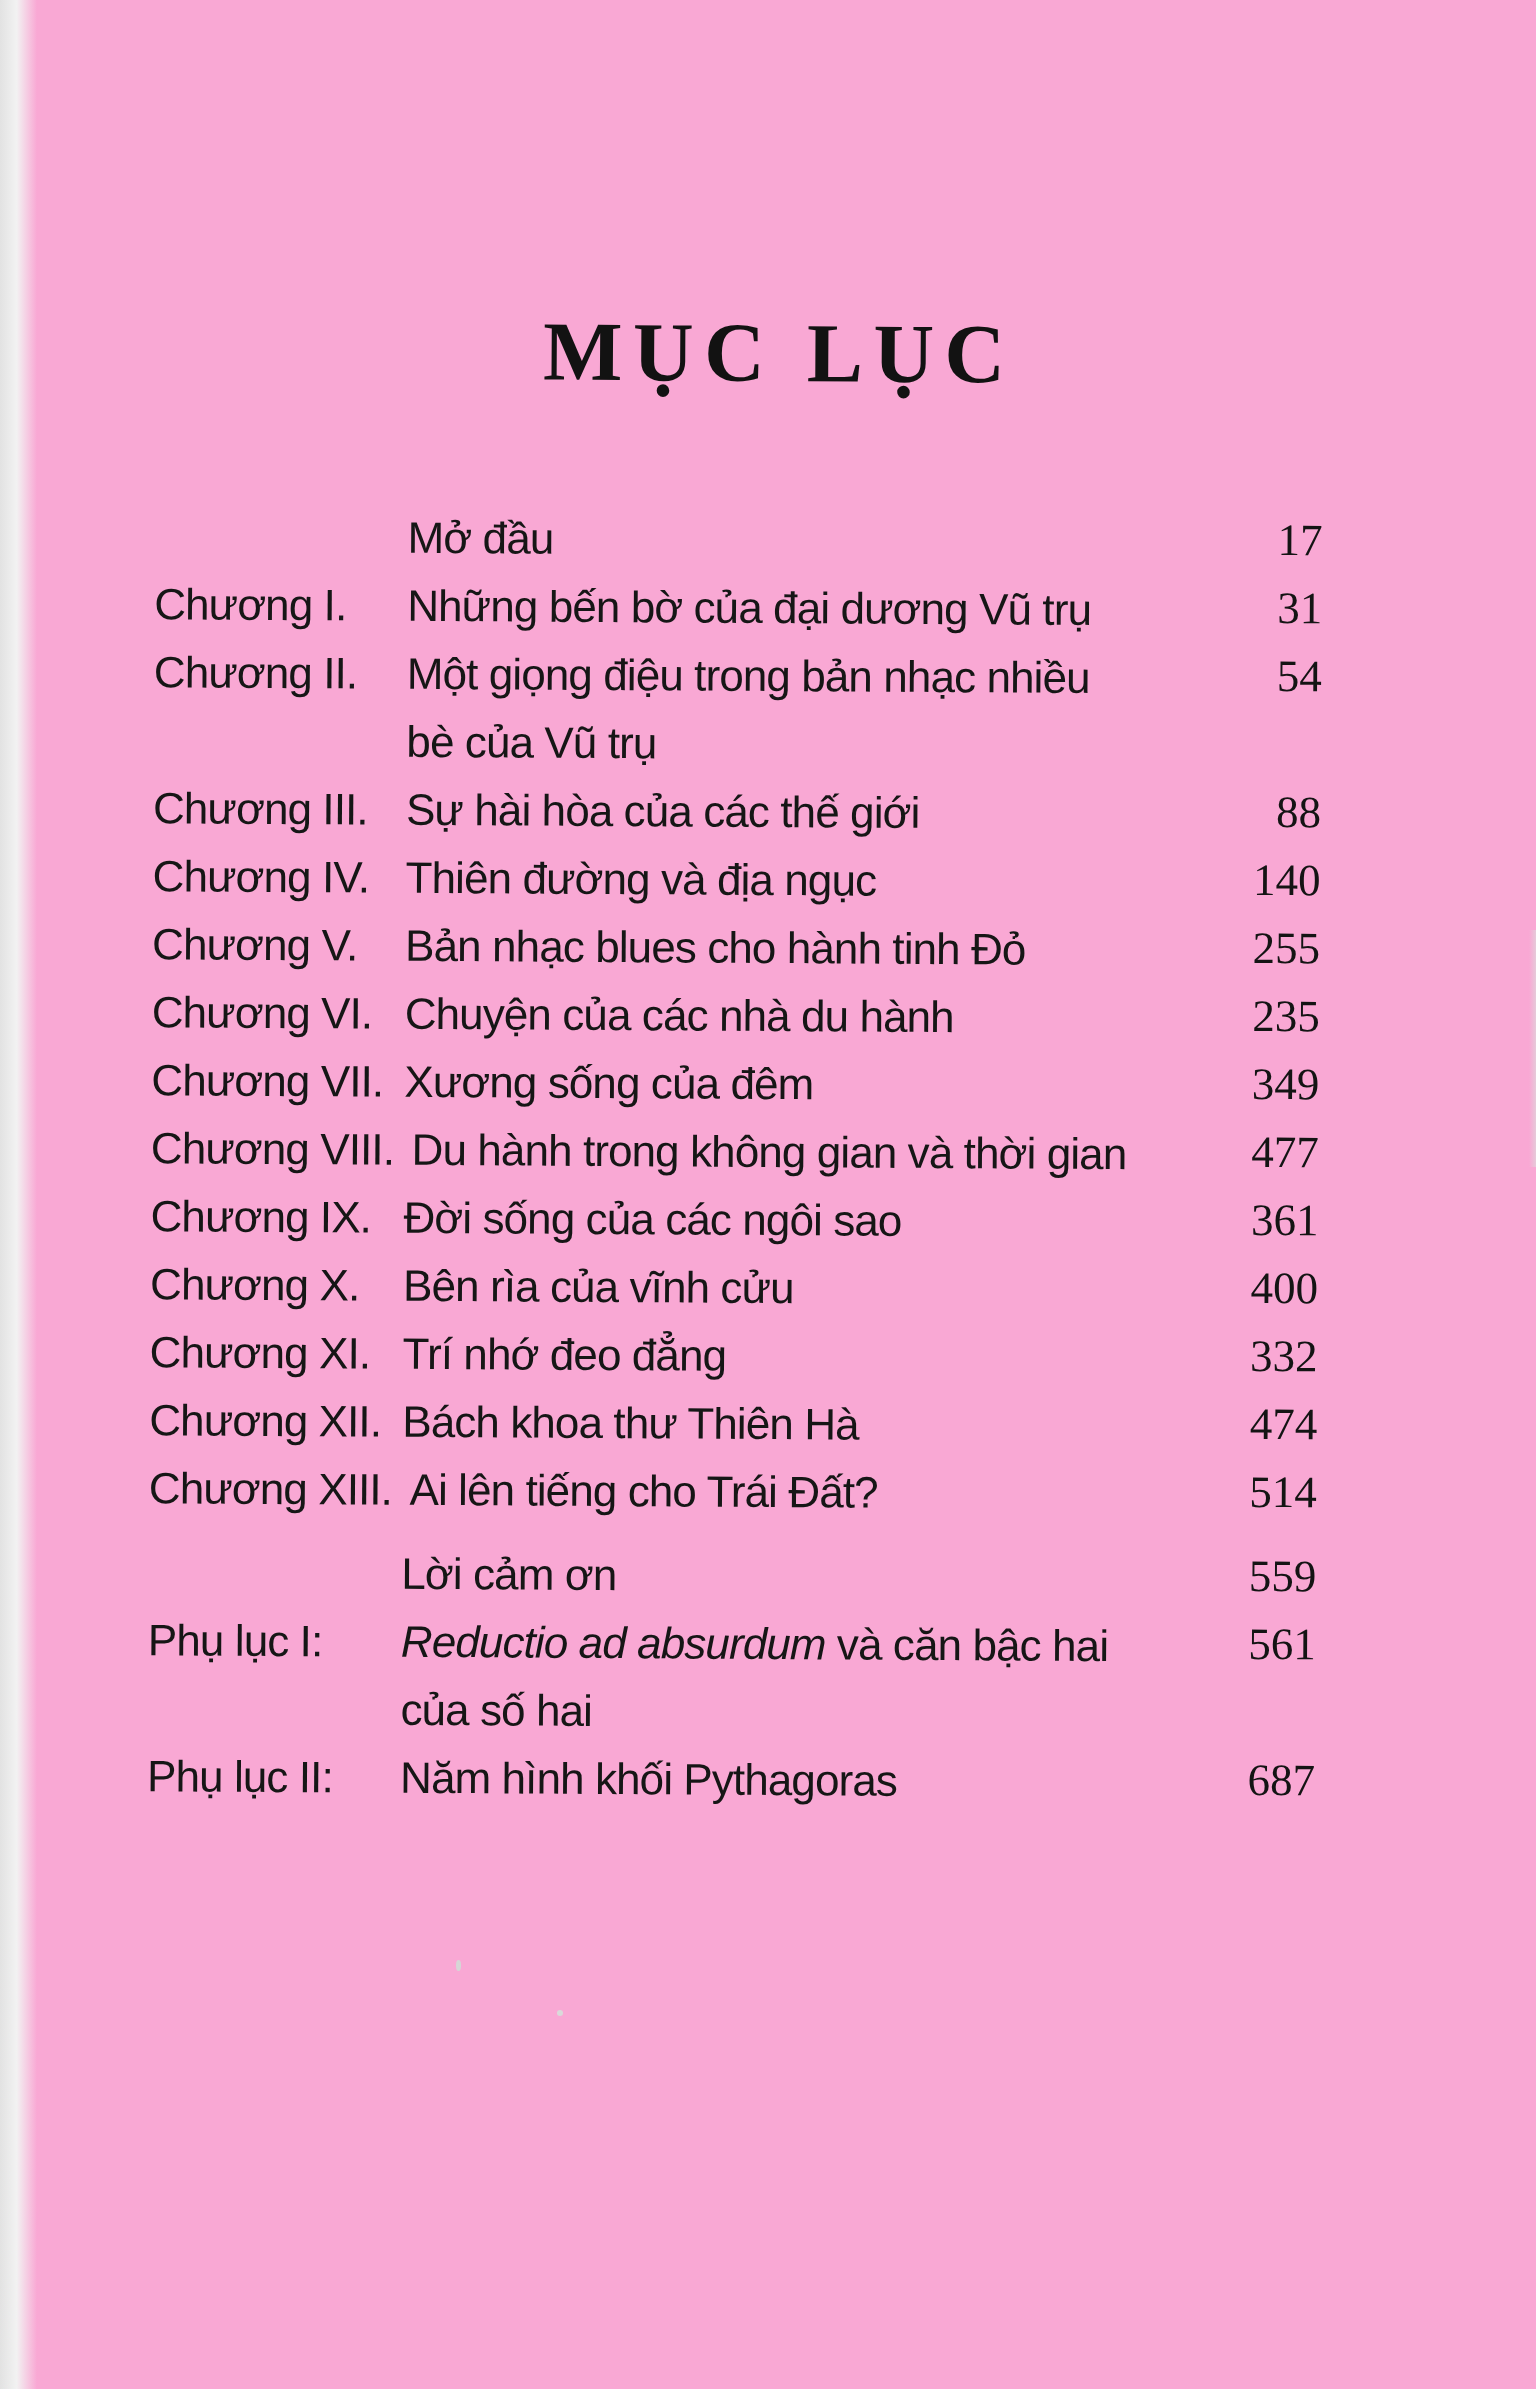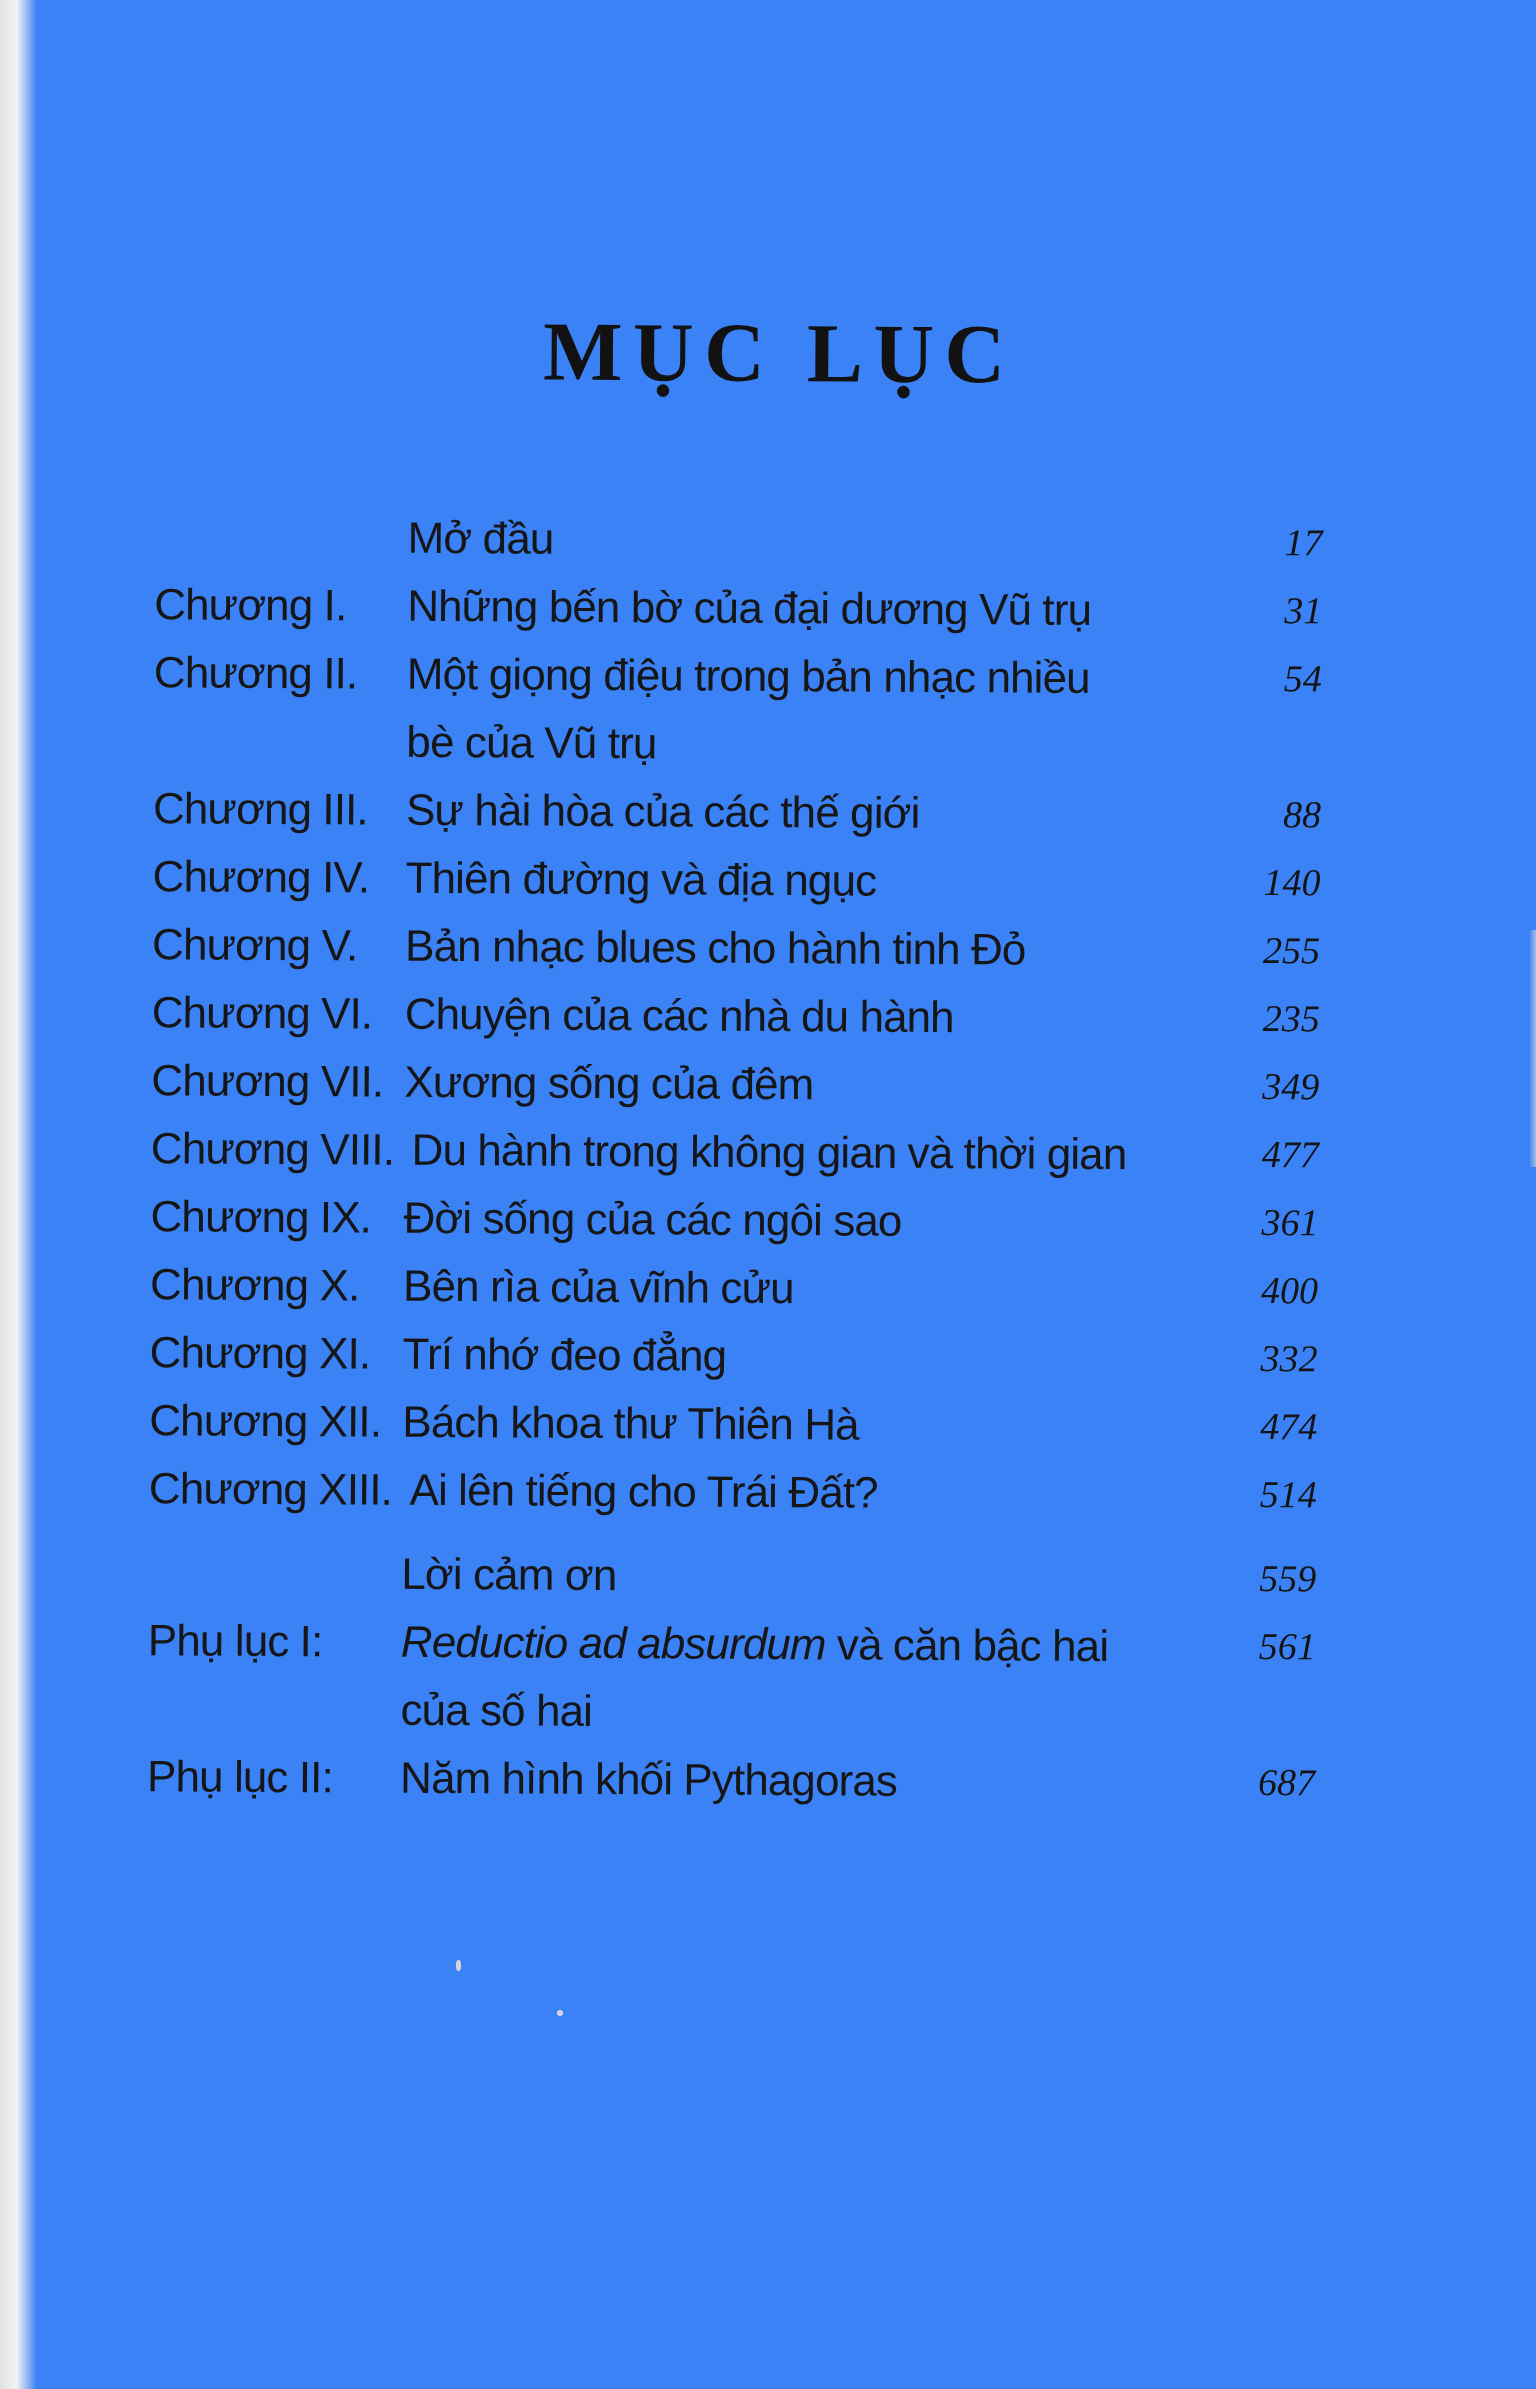--- a/index.html
+++ b/index.html
@@ -1,19 +1,19 @@
 <!DOCTYPE html>
 <html style="font-size:14px"><head>
 <meta charset="utf-8">
 <style>
   html,body{margin:0;padding:0;background:#ffffff;}
   .page{
     position:relative;
     width:1537px;height:2389px;
-    background:#3b82f6;
+    background:#f9a8d4;
     overflow:hidden;
     font-family:"Liberation Sans","DejaVu Sans",sans-serif;
     color:#161616;
   }
   .edge-left{
     position:absolute;left:0;top:0;bottom:0;width:37px;
     background:linear-gradient(90deg,#e2e2e2 0%, #f2f2f2 45%, rgba(255,255,255,0) 100%);
     pointer-events:none;
   }
   .edge-right-mark{
@@ -64,26 +64,25 @@
   .titletext{
     flex:1 1 auto;
     min-width:0;
     white-space:nowrap;
   }
   .titletext .em{font-style:italic;}
   .pagenum{
     flex:0 0 auto;
     margin-left:17.5px;
     font-family:"Liberation Serif","DejaVu Serif",serif;
-    font-size:38px;
+    font-size:45px;
     letter-spacing:0;
     position:relative;
     top:-2.6px;
     color:#141414;
-    font-style:italic;
   }
 </style>
 </head>
 <body>
 
 <div class="page">
   <div class="edge-left"></div>
   <div class="edge-right-mark"></div>
   <div class="speck s1"></div>
   <div class="speck s2"></div>

